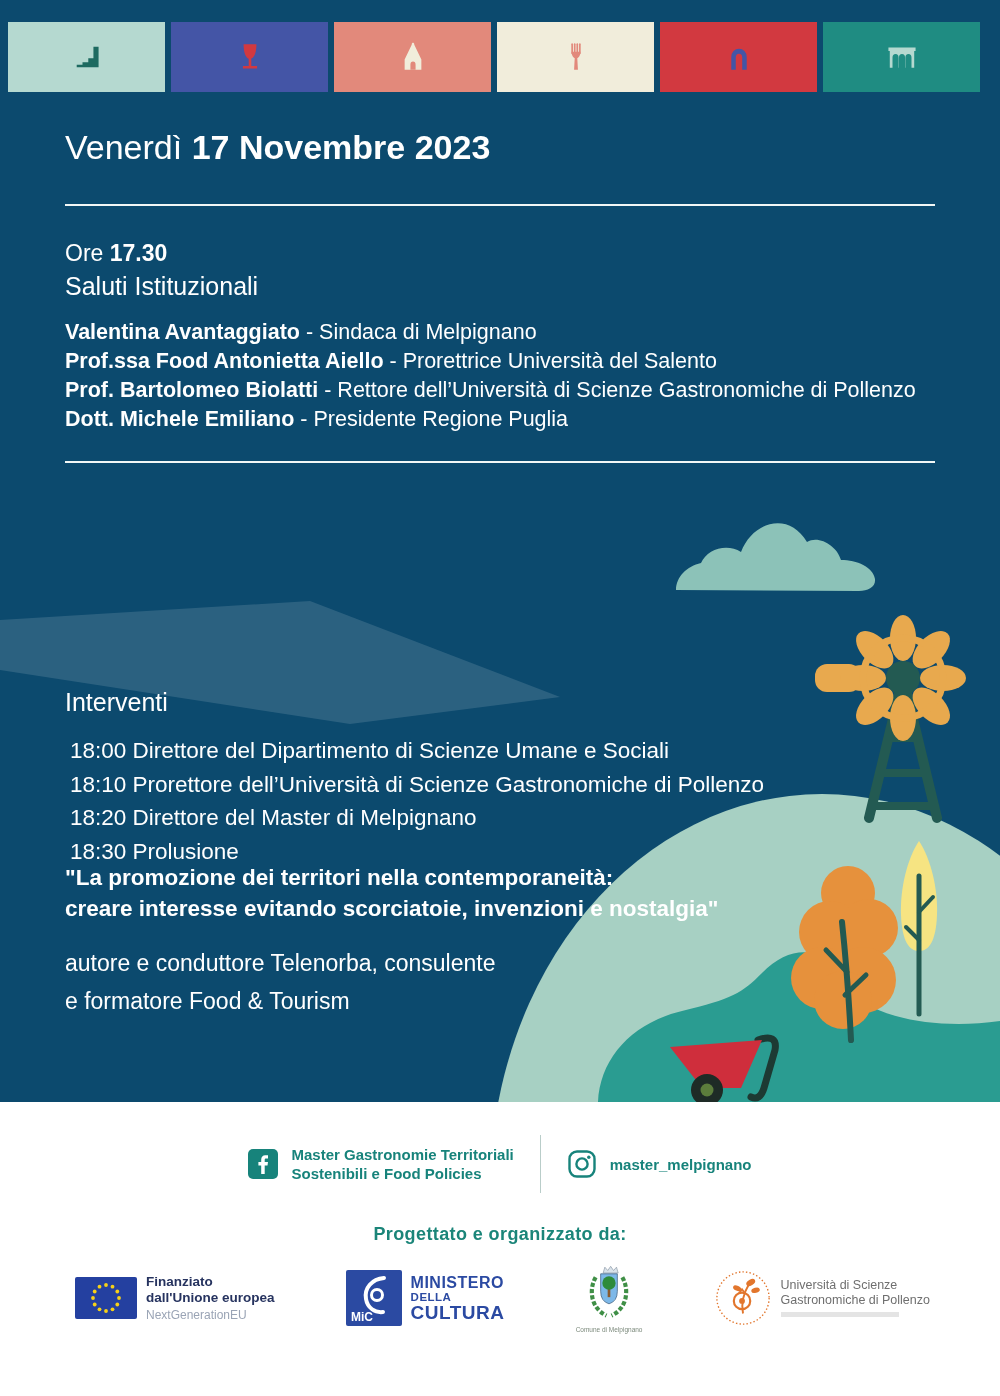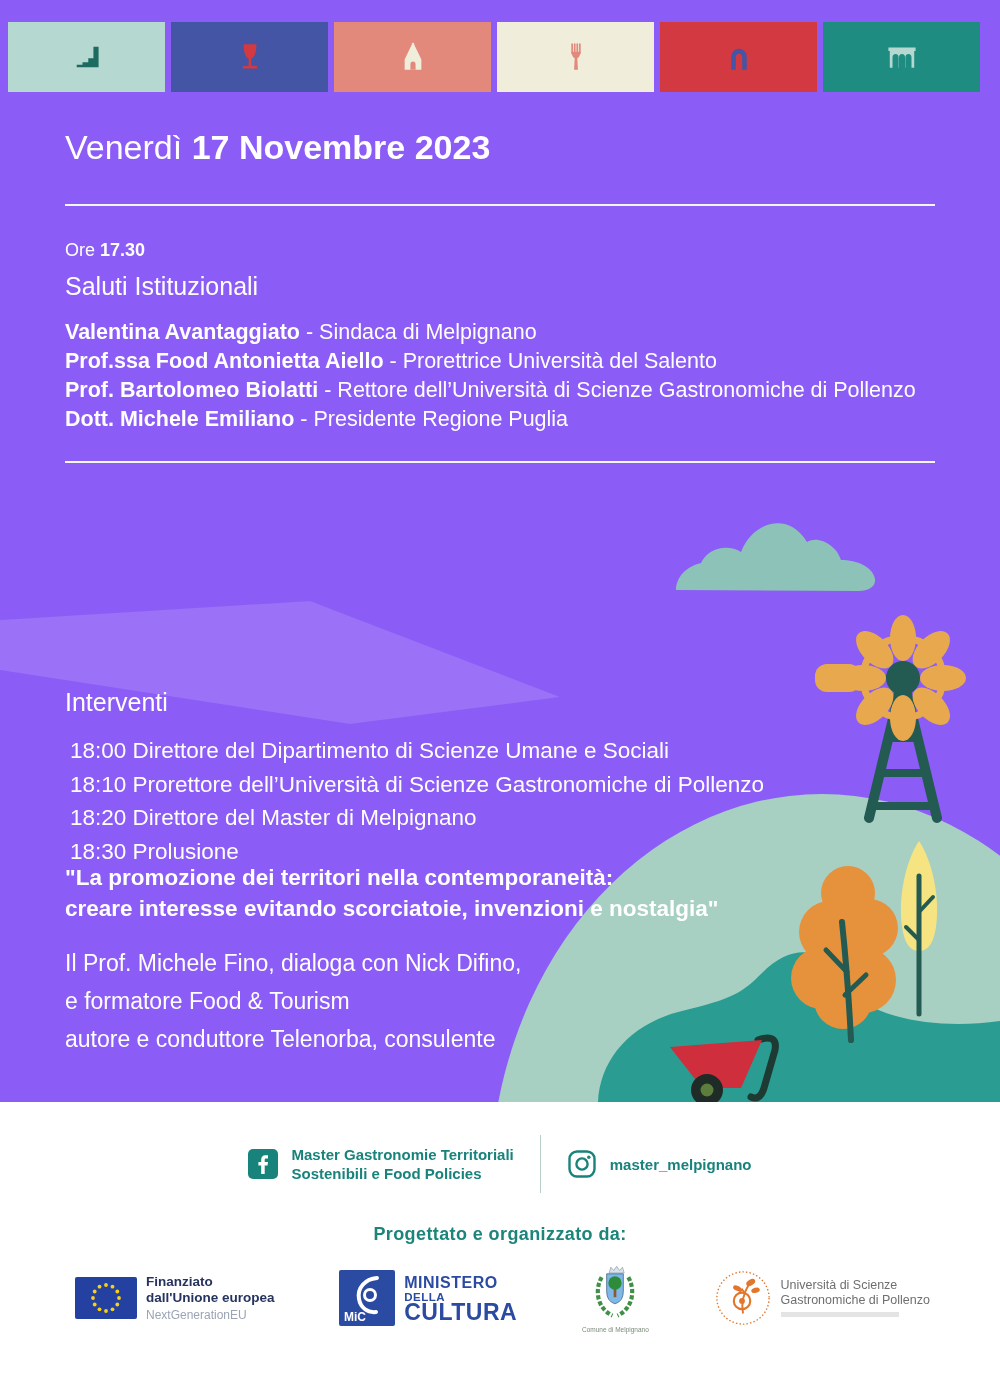--- a/index.html
+++ b/index.html
@@ -1,38 +1,38 @@
 <!DOCTYPE html>
 <html><head>
 <meta charset="utf-8">
 <style>
   html,body{margin:0;padding:0;}
   .poster{position:relative;width:1000px;height:1396px;background:#ffffff;
     font-family:"Liberation Sans",sans-serif;overflow:hidden;}
-  .teal{position:absolute;top:0;left:0;width:1000px;height:1102px;background:#8b5cf6;overflow:hidden;}
+  .teal{position:absolute;top:0;left:0;width:1000px;height:1102px;background:#0c4a6e;overflow:hidden;}
   .illus{position:absolute;top:0;left:0;pointer-events:none;}
 
   
   .tiles{position:absolute;top:22px;left:8px;width:972px;height:70px;display:flex;gap:6px;}
   .tile{flex:1;display:flex;align-items:center;justify-content:center;}
   .tile-0{background:#b5d9d0}.tile-1{background:#4455a6}.tile-2{background:#e2897b}
   .tile-3{background:#f1eddb}.tile-4{background:#d23940}.tile-5{background:#1f8c82}
 
   .txt{position:absolute;color:#ffffff;z-index:2;}
   .hr{position:absolute;left:65px;width:870px;height:2px;background:#f2f7f6;z-index:2;}
 
   .hdr-row{position:absolute;top:128px;left:65px;width:870px;display:flex;
     justify-content:space-between;align-items:flex-start;z-index:2;color:#fff;}
   .hdr-date{font-size:34px;}
   .hdr-date b{font-weight:700;}
   .hdr-venue{width:392px;line-height:26px;padding-top:5px;}
   .hdr-venue .vn{font-weight:700;font-size:22px;}
   .hdr-venue .va{font-size:21px;}
 
-  .ore{top:240px;left:65px;font-size:18px;}
+  .ore{top:240px;left:65px;font-size:23px;}
   .saluti-title{top:272px;left:65px;font-size:25px;}
   .speakers{top:318px;left:65px;font-size:21.5px;line-height:29px;width:880px;}
   .speakers b{font-weight:700;}
 
   .title{top:496px;left:63px;font-size:41px;font-weight:700;line-height:48px;letter-spacing:.3px;}
   .interventi{top:688px;left:65px;font-size:25px;}
   .sched{top:734px;left:70px;font-size:22.5px;line-height:33.5px;width:880px;}
   .quote{top:862px;left:65px;font-size:22.5px;font-weight:700;line-height:31px;}
   .dialog{top:944px;left:65px;font-size:23px;line-height:38px;}
 
@@ -47,21 +47,21 @@
     color:#1b8579;font-size:18px;font-weight:700;letter-spacing:.4px;}
 
   .logos{position:absolute;top:1262px;left:75px;width:855px;display:flex;
     justify-content:space-between;}
   .logo{display:flex;align-items:center;gap:9px;}
   .eu-txt{font-size:13.5px;font-weight:700;color:#26335f;line-height:16px;}
   .eu-sub{font-size:12px;font-weight:400;color:#9aa4b5;margin-top:2px;}
   .mic-txt{color:#2b4aa2;line-height:15px;font-weight:700;}
   .mic-l1{font-size:16px;letter-spacing:.5px;}
   .mic-l2{font-size:11.5px;letter-spacing:.5px;}
-  .mic-l3{font-size:23px;letter-spacing:.5px;}
+  .mic-l3{font-size:19px;letter-spacing:.5px;}
   .comune{display:flex;flex-direction:column;align-items:center;}
   .comune-cap{font-size:6.5px;color:#7c8a7c;margin-top:2px;}
   .sal-txt{font-family:"Liberation Serif",serif;color:#d6ba6d;font-weight:700;
     font-size:17px;line-height:19px;letter-spacing:1px;}
   .pol-txt{font-size:12.5px;color:#6f6f6f;line-height:15px;}
   .pol-faint{width:118px;height:5px;background:#d9d9d9;margin-top:4px;opacity:.7;}
 </style>
 </head>
 <body>
 
@@ -201,23 +201,22 @@
       <div>18:20 Direttore del Master di Melpignano</div>
       <div>18:30 Prolusione</div>
     </div>
 
     <div class="txt quote">
       <div>"La promozione dei territori nella contemporaneità:</div>
       <div>creare interesse evitando scorciatoie, invenzioni e nostalgia"</div>
     </div>
 
     <div class="txt dialog">
-      <div>Il Prof. Michele Fino, dialoga con Nick Difino,</div>
+      <div>autore e conduttore Telenorba, consulente</div>
       <div>e formatore Food &amp; Tourism</div>
-      <div>autore e conduttore Telenorba, consulente</div>
     </div>
   </div>
 
   <div class="social-row">
     <div class="soc">
       <svg class="fb-badge" viewBox="0 0 30 30">
         <rect width="30" height="30" rx="5" fill="#17837b"></rect>
         <path fill="#ffffff" d="M20,9.5 h-2.2 c-.7,0 -1.1,.6 -1.1,1.4 V13 H20 l-.5,3.4 h-2.8 V25 h-3.5 v-8.6 H10.4 V13 h2.8 v-2.4 c0,-2.8 1.6,-4.4 4,-4.4 H20 Z"></path>
       </svg>
       <div class="lines">

